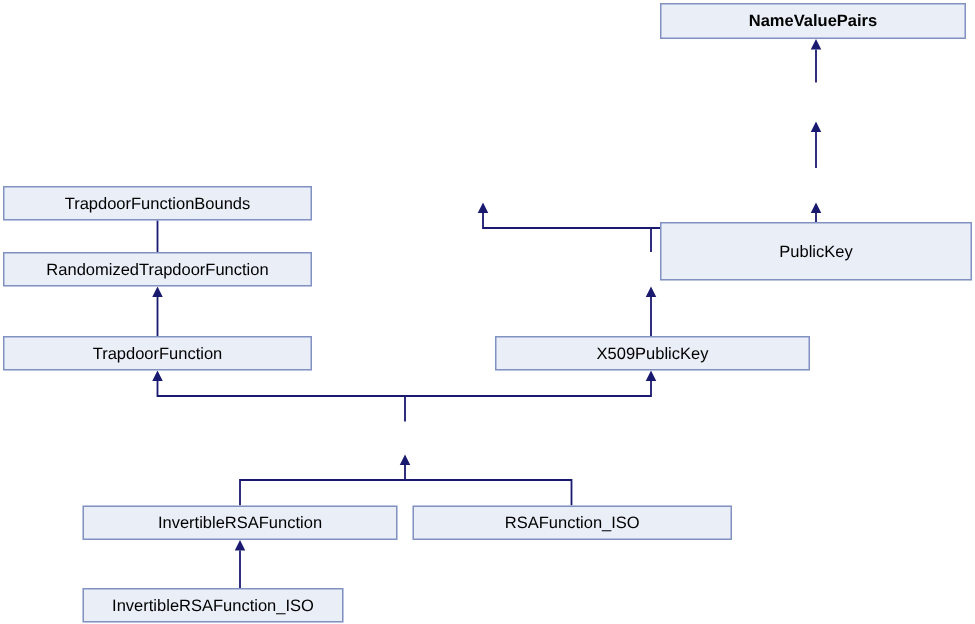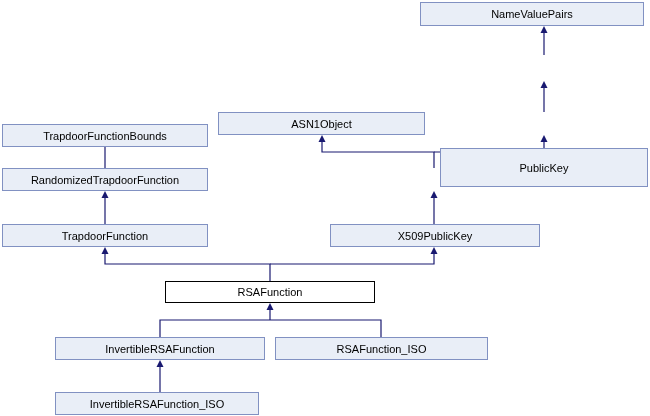--- a/index.html
+++ b/index.html
@@ -51,33 +51,33 @@
   }
   .node.hatched {
     background: repeating-linear-gradient(
       135deg,
       #ffffff 0px, #ffffff 5px,
       var(--hatch-stripe, #dde4ef) 5px, var(--hatch-stripe, #dde4ef) 9px
     );
     border: 1px dashed var(--hatch-border, #9eafd0);
   }
   
-  #n-nvp   { left: 420px; top: 2px;   width: 224px; height: 24px; }
+  #n-nvp   { left: 440px; top: 2px;   width: 204px; height: 24px; font-weight: bold; }
   #n-cm    { left: 440px; top: 55px;  width: 208px; height: 26px; }
   #n-tfb   { left: 2px;   top: 124px; width: 206px; height: 23px; }
   #n-asn1  { left: 218px; top: 112px; width: 207px; height: 23px; }
   #n-pk    { left: 440px; top: 112px; width: 208px; height: 39px; margin-top: 36px; }
   #n-rtf   { left: 2px;   top: 168px; width: 206px; height: 23px; }
   #n-acm   { left: 330px; top: 168px; width: 208px; height: 23px; }
   #n-tf    { left: 2px;   top: 224px; width: 206px; height: 23px; text-align: right; }
   #n-x509  { left: 330px; top: 224px; width: 210px; height: 23px; }
   #n-rsa   { left: 165px; top: 281px; width: 210px; height: 22px; }
   #n-irf   { left: 55px;  top: 337px; width: 210px; height: 23px; }
   #n-riso  { left: 275px; top: 337px; width: 213px; height: 23px; }
-  #n-iriso { left: 55px;  top: 392px; width: 204px; height: 23px; }
+  #n-iriso { left: 55px;  top: 392px; width: 174px; height: 23px; }
 </style>
 </head>
 <body>
 
 <div id="canvas">
 
   <svg id="edges" viewBox="0 0 650 416" xmlns="http://www.w3.org/2000/svg">
 
     <line class="edge" x1="544" y1="33" x2="544" y2="55"></line>
     <polygon class="head" points="544,26 540.5,33 547.5,33"></polygon>
@@ -108,23 +108,21 @@
     <line class="edge" x1="270" y1="310" x2="270" y2="320"></line>
     <polyline class="edge" points="160,337 160,320 270,320"></polyline>
     <polyline class="edge" points="270,320 381,320 381,337"></polyline>
 
     <line class="edge" x1="160" y1="367" x2="160" y2="392"></line>
     <polygon class="head" points="160,360 156.5,367 163.5,367"></polygon>
   </svg>
 
   <div class="node" id="n-nvp">NameValuePairs</div>
   <div class="node" id="n-tfb">TrapdoorFunctionBounds</div>
-  <div class="node" id="n-asn1">ASN1Object</div>
   <div class="node" id="n-pk">PublicKey</div>
   <div class="node" id="n-rtf">RandomizedTrapdoorFunction</div>
   <div class="node" id="n-tf">TrapdoorFunction</div>
   <div class="node" id="n-x509">X509PublicKey</div>
-  <div class="node focus" id="n-rsa">RSAFunction</div>
   <div class="node" id="n-irf">InvertibleRSAFunction</div>
   <div class="node" id="n-riso">RSAFunction_ISO</div>
   <div class="node" id="n-iriso">InvertibleRSAFunction_ISO</div>
 
 </div>
 
 </body></html>

